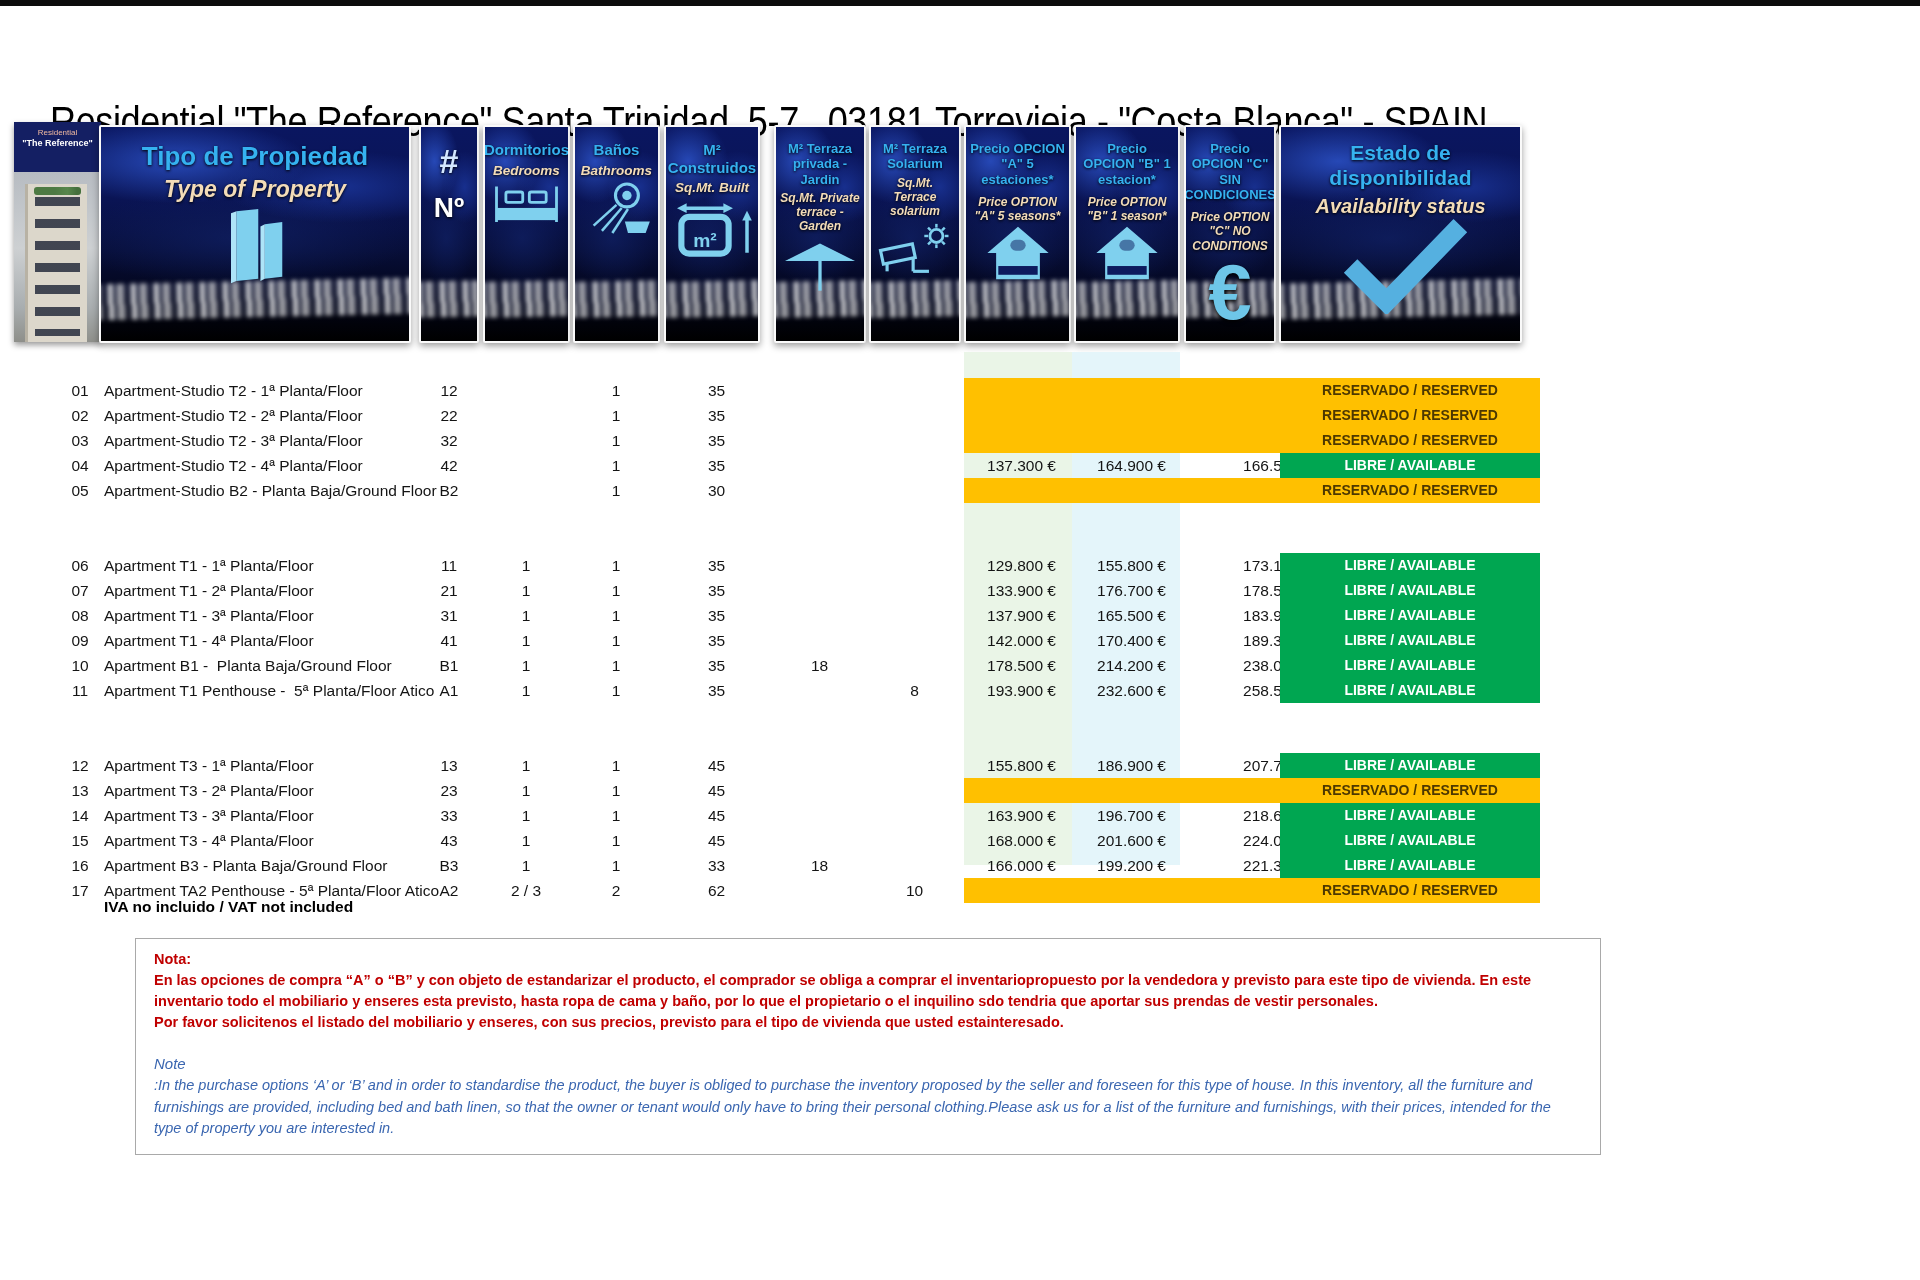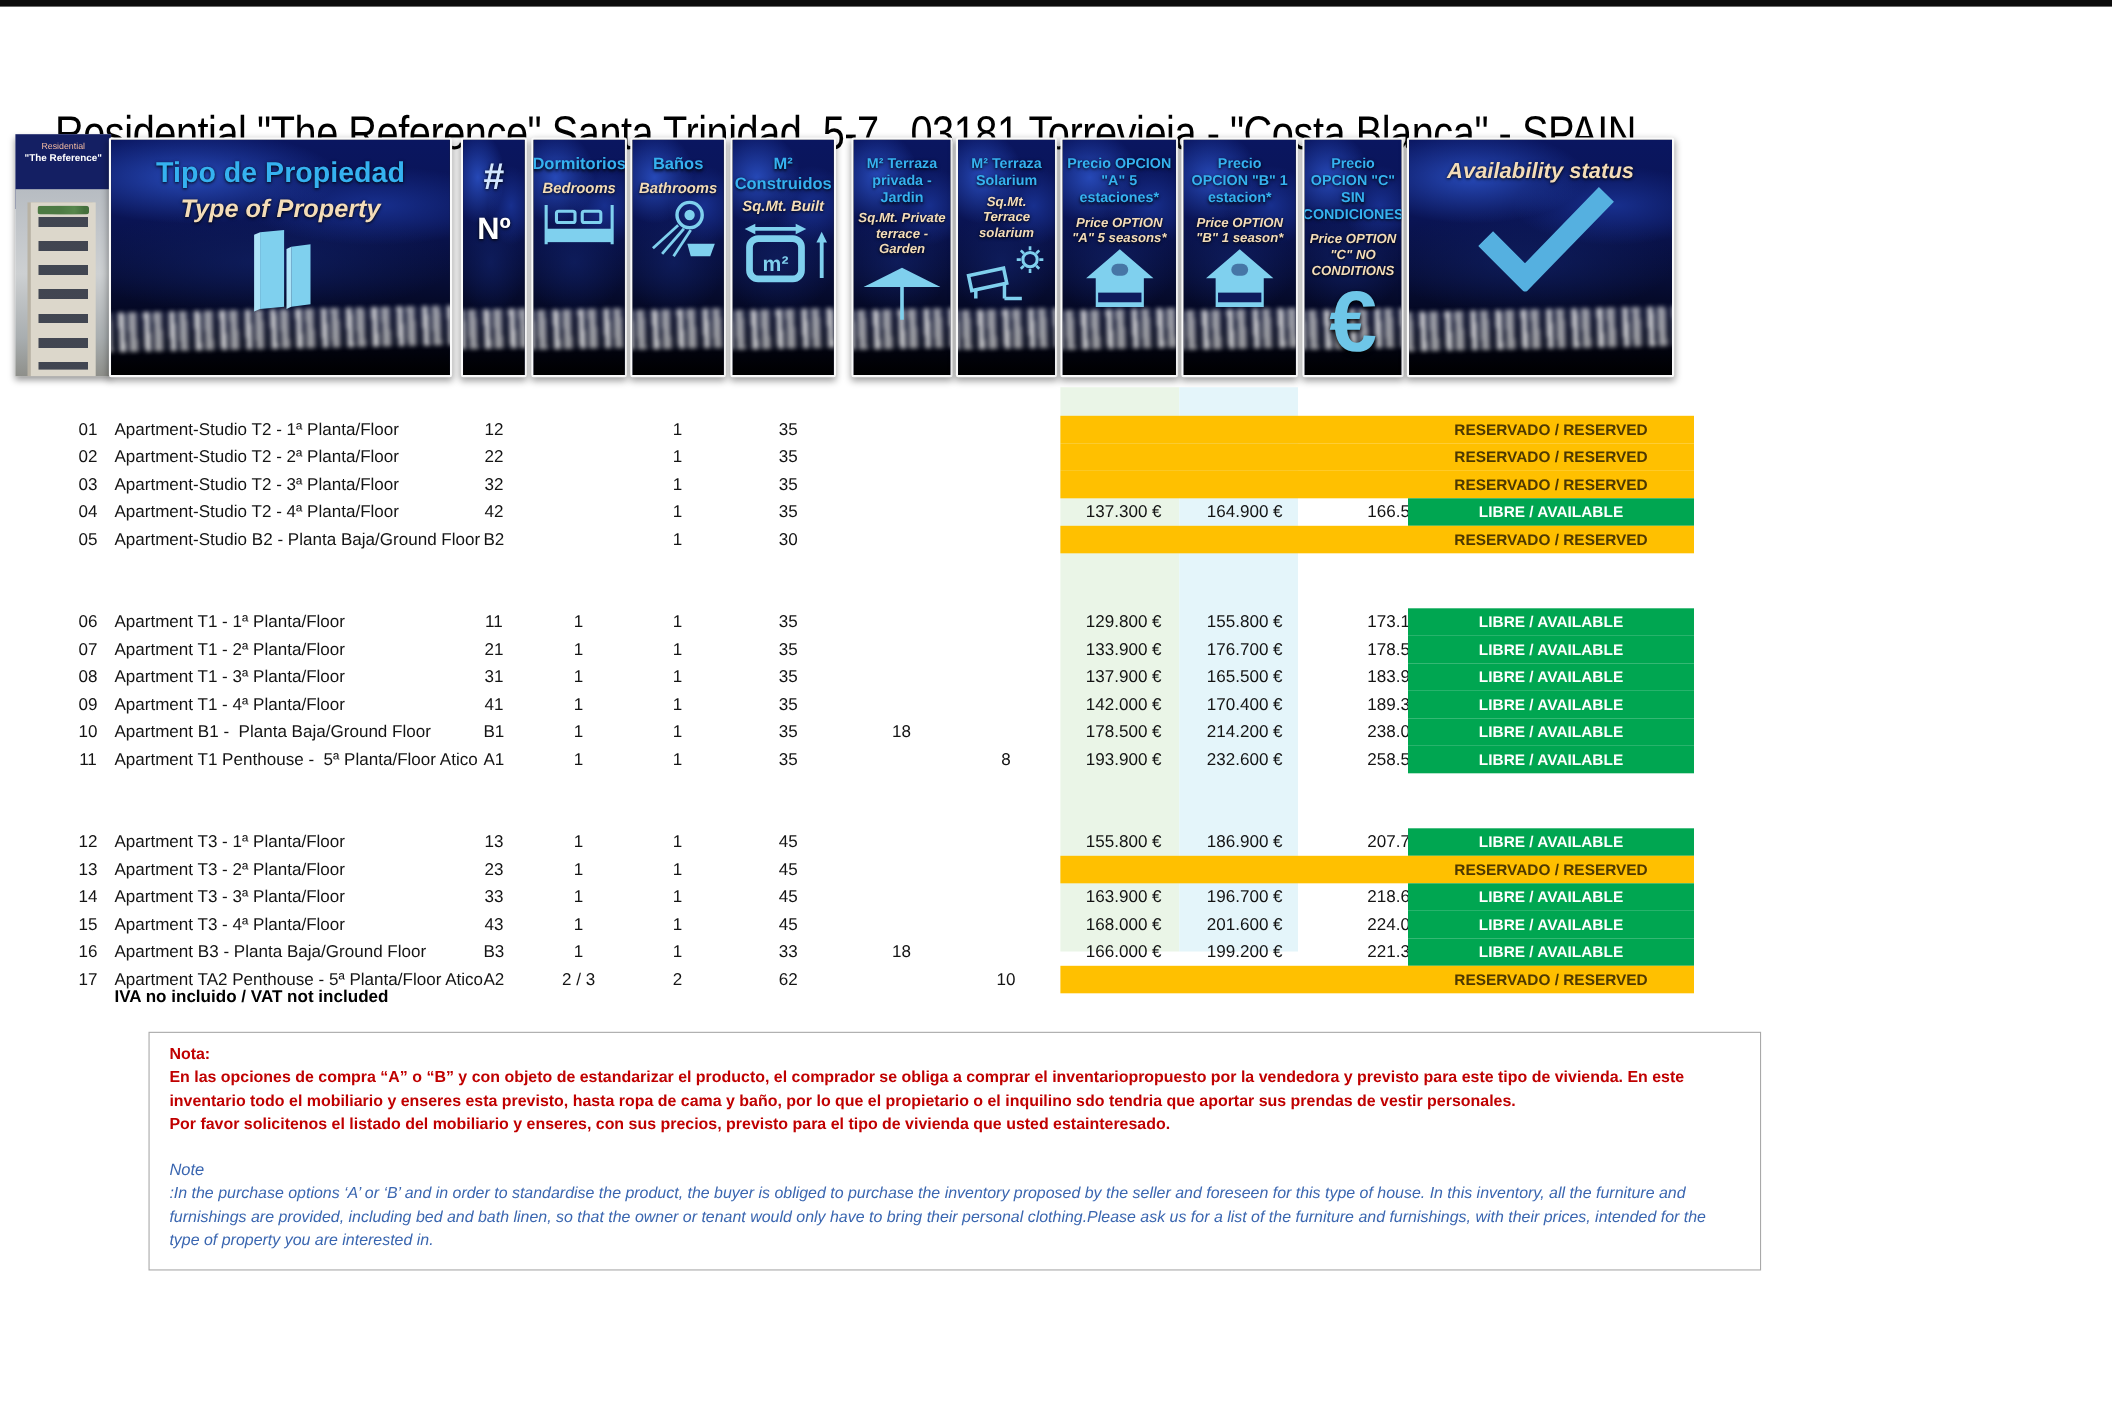--- a/index.html
+++ b/index.html
@@ -273,20 +273,21 @@
         <div class="t-es">Precio OPCION "C" SIN CONDICIONES</div>
         <div class="t-en">Price OPTION "C" NO CONDITIONS</div>
         <div class="t-ic">
           <div class="euro-glyph">€</div>
         </div>
       </div>
     </div>
     <div class="tile tile-status">
       <div class="water"></div>
       <div class="tin">
+        <div class="t-es">Estado de disponibilidad</div>
         <div class="t-en">Availability status</div>
         <div class="t-ic">
           <svg width="168" height="96" viewBox="0 0 150 84">
             <path d="M30 42 L62 74 L128 6" fill="none" stroke="#55b0e0" stroke-width="17"></path>
           </svg>
         </div>
       </div>
     </div>
   </div>
 

